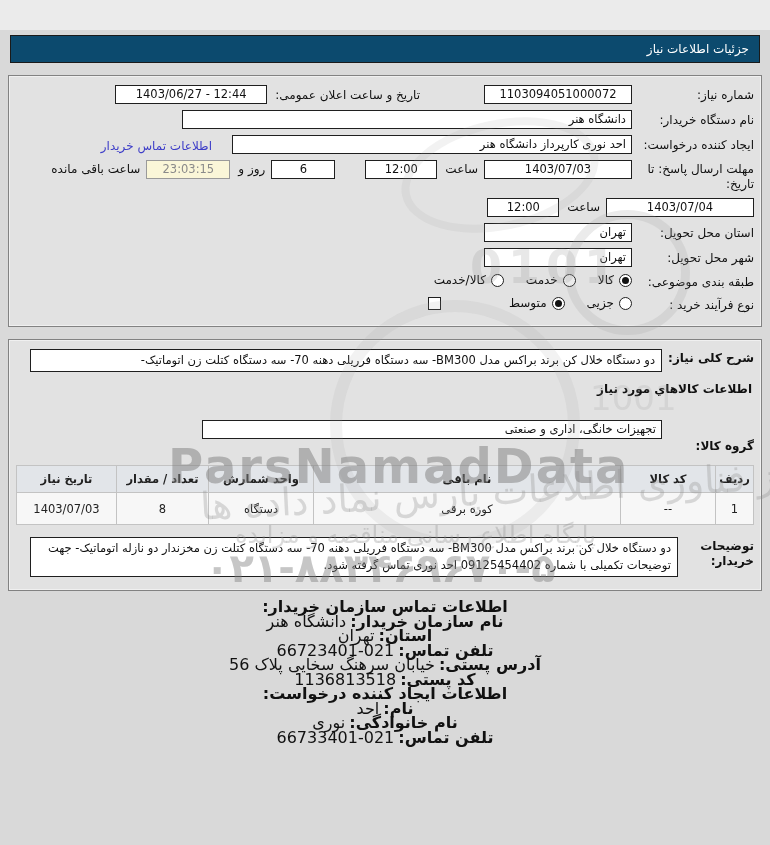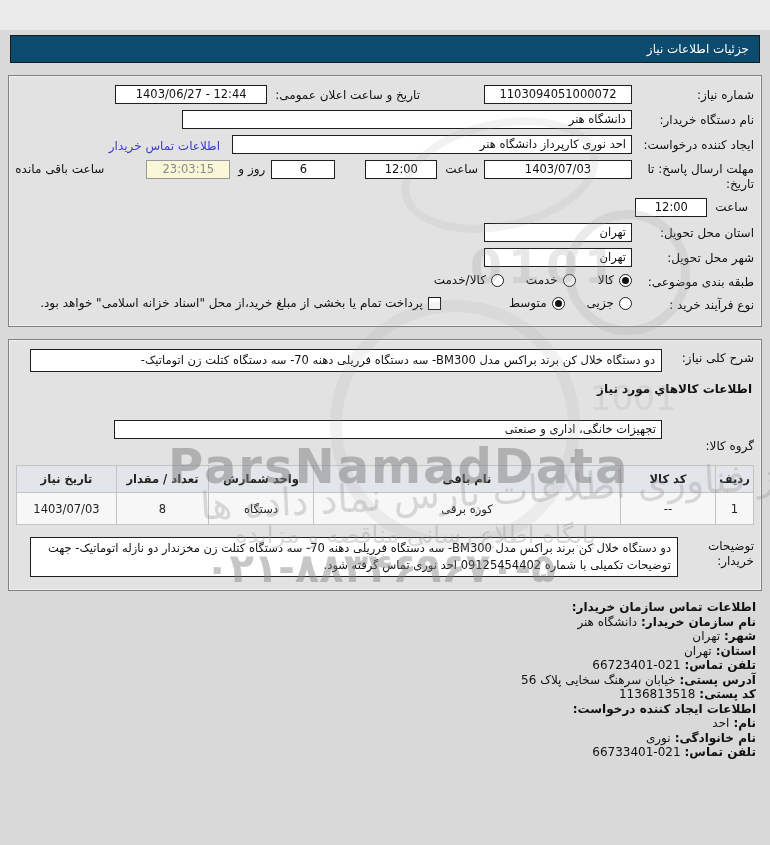--- a/index.html
+++ b/index.html
@@ -23,42 +23,42 @@
   .frow.center { align-items: center; }
   .flabel { width: 122px; flex: none; line-height: 15px; padding-top: 2px; }
   .flabel.auto { width: auto; padding: 2px 6px 0 8px; }
   .field {
     background: #ffffff; border: 1px solid #1f1f1f; height: 19px; line-height: 17px;
     font-size: 11.5px; padding: 0 5px; overflow: hidden; white-space: nowrap; flex: none;
   }
   .field.center { text-align: center; }
   .field.ltr { direction: ltr; }
   .w148 { width: 148px; } .w152 { width: 152px; } .w450 { width: 450px; flex: none; }
-  .w400 { width: 400px; } .w72 { width: 72px; } .w64 { width: 64px; } .w84 { width: 84px; margin-left: 36px; }
+  .w400 { width: 400px; } .w72 { width: 72px; } .w64 { width: 64px; } .w84 { width: 84px; }
   .gap58 { width: 58px; flex: none; } .gap30 { width: 30px; flex: none; } .gap46 { width: 46px; flex: none; }
   .remain { background: #faf6d8; color: #8a8a8a; border: 1px solid #9a9a9a; }
-  .link { color: #3d3dc8; font-size: 12px; margin-right: 12px; padding-top: 2px; cursor: pointer; }
+  .link { color: #3d3dc8; font-size: 12px; margin-right: 20px; padding-top: 2px; cursor: pointer; }
   .radio { width: 13px; height: 13px; border: 1px solid #1f1f1f; border-radius: 50%; background: #fff; flex: none; position: relative; margin-top: 1px; }
   .radio.checked::after { content: ""; position: absolute; top: 2px; right: 2px; left: 2px; bottom: 2px; border-radius: 50%; background: #111; }
   .checkbox { width: 13px; height: 13px; border: 1px solid #1f1f1f; background: #fff; flex: none; margin-top: 1px; }
   .opt-label { padding: 0 5px 0 22px; }
   .opt-label.tight { padding-left: 0; }
-  .bold { font-weight: normal; }
+  .bold { font-weight: bold; }
   .descbox {
     background: #fff; border: 1px solid #1f1f1f; flex: 1 1 auto; font-size: 11.5px;
     line-height: 17px; padding: 2px 6px; margin-left: 14px; color: #111;
   }
   .sec-heading { font-weight: bold; font-size: 12px; margin: 10px 2px 9px 0; color: #111; }
   .goods-table { width: 100%; border-collapse: collapse; margin: 11px 0 12px 0; background: #fafafa; }
   .goods-table th, .goods-table td { border: 1px solid #c3c3c3; font-size: 11.5px; text-align: center; color: #222; }
   .goods-table th { background: #e2e5e9; font-weight: bold; height: 27px; }
   .goods-table td { height: 32px; background: #f7f7f7; }
   .col-row { width: 38px; } .col-code { width: 95px; } .col-unit { width: 105px; }
   .col-qty { width: 92px; } .col-date { width: 100px; }
-  .contact { position: relative; margin-top: 9px; padding: 0 14px; font-size: 12px; color: #111; }
+  .contact { position: relative; margin-top: 9px; padding: 0 14px; font-size: 16px; color: #111; text-align: center; }
   .cline { line-height: 14.5px; }
   .cl-label { font-weight: bold; }
   .cl-val { margin-right: 4px; }
   .ltrval { direction: ltr; unicode-bidi: embed; }
   
   .wm { position: absolute; pointer-events: none; z-index: 10; white-space: nowrap; }
   .wm-brand { top: 438px; left: 168px; font-size: 48px; font-weight: bold; letter-spacing: 2px; color: rgba(125,125,125,0.50); direction: ltr; }
   .wm-calli { top: 468px; left: 200px; font-size: 38px; color: rgba(140,140,140,0.30); transform: rotate(-3deg); }
   .wm-tag { top: 521px; left: 235px; font-size: 24px; color: rgba(150,150,150,0.35); }
   .wm-phone { top: 545px; left: 205px; font-size: 40px; font-weight: bold; color: rgba(128,128,128,0.45); direction: ltr; letter-spacing: 4px; }
@@ -104,20 +104,21 @@
       <div class="flabel auto">ساعت</div>
       <div class="field center ltr w72">12:00</div>
       <div class="gap30"></div>
       <div class="field center ltr w64">6</div>
       <div class="flabel auto">روز و</div>
       <div class="field center ltr w84 remain">23:03:15</div>
       <div class="flabel auto">ساعت باقی مانده</div>
     </div>
 
     <div class="frow">
+      <div class="field center ltr w148">1403/07/04</div>
       <div class="flabel auto">ساعت</div>
       <div class="field center ltr w72">12:00</div>
     </div>
 
     <div class="frow center">
       <div class="flabel">استان محل تحویل:</div>
       <div class="field w148">تهران</div>
     </div>
 
     <div class="frow center">
@@ -136,36 +137,35 @@
     </div>
 
     <div class="frow">
       <div class="flabel">نوع فرآیند خرید :</div>
       <div class="radio"></div>
       <div class="opt-label">جزیی</div>
       <div class="radio checked"></div>
       <div class="opt-label">متوسط</div>
       <div class="gap46"></div>
       <div class="checkbox"></div>
-      <div class="opt-label tight">پرداخت تمام یا بخشی از مبلغ خرید،از محل "اسناد خزانه اسلامی" خواهد بود.</div>
     </div>
   </div>
 
   <div class="panel">
 
     <div class="frow">
       <div class="flabel bold" style="width:92px;">شرح کلی نیاز:</div>
       <div class="descbox">دو دستگاه خلال کن برند براکس مدل BM300- سه دستگاه فرریلی دهنه 70- سه دستگاه کتلت زن اتوماتیک-</div>
     </div>
 
     <div class="sec-heading">اطلاعات کالاهاي مورد نیاز</div>
 
     <div class="frow center">
       <div class="flabel bold" style="width:92px;margin-top:32px;">گروه کالا:</div>
-      <div class="field" style="width:548px;">تجهیزات خانگی، اداری و صنعتی</div>
+      <div class="field" style="width:460px;">تجهیزات خانگی، اداری و صنعتی</div>
     </div>
 
     <table class="goods-table">
       <thead>
         <tr>
           <th class="col-row">ردیف</th>
           <th class="col-code">کد کالا</th>
           <th>نام باقی</th>
           <th class="col-unit">واحد شمارش</th>
           <th class="col-qty">تعداد / مقدار</th>
@@ -186,21 +186,20 @@
 
     <div class="frow">
       <div class="flabel bold" style="width:76px;">توضیحات خریدار:</div>
       <div class="descbox" style="white-space:normal;text-align:right;">دو دستگاه خلال کن برند براکس مدل BM300- سه دستگاه فرریلی دهنه 70- سه دستگاه کتلت زن مخزندار دو نازله اتوماتیک- جهت توضیحات تکمیلی با شماره 09125454402 احد نوری تماس گرفته شود.</div>
     </div>
   </div>
 
   <div class="contact">
     <div class="cline"><span class="cl-label">اطلاعات تماس سازمان خریدار:</span></div>
     <div class="cline"><span class="cl-label">نام سازمان خریدار:</span><span class="cl-val">دانشگاه هنر</span></div>
-    <div class="cline"><span class="cl-label">شهر:</span><span class="cl-val">تهران</span></div>
     <div class="cline"><span class="cl-label">استان:</span><span class="cl-val">تهران</span></div>
     <div class="cline"><span class="cl-label">تلفن تماس:</span><span class="cl-val ltrval">66723401-021</span></div>
     <div class="cline"><span class="cl-label">آدرس پستی:</span><span class="cl-val">خیابان سرهنگ سخایی پلاک 56</span></div>
     <div class="cline"><span class="cl-label">کد پستی:</span><span class="cl-val ltrval">1136813518</span></div>
     <div class="cline"><span class="cl-label">اطلاعات ایجاد کننده درخواست:</span></div>
     <div class="cline"><span class="cl-label">نام:</span><span class="cl-val">احد</span></div>
     <div class="cline"><span class="cl-label">نام خانوادگی:</span><span class="cl-val">نوری</span></div>
     <div class="cline"><span class="cl-label">تلفن تماس:</span><span class="cl-val ltrval">66733401-021</span></div>
   </div>
 

